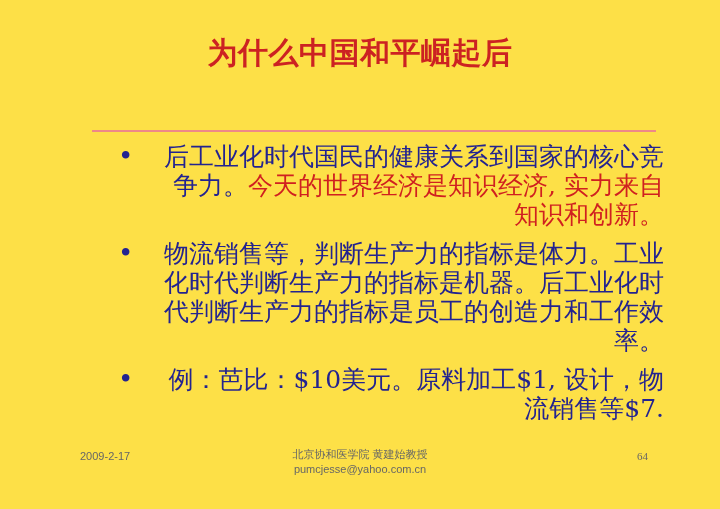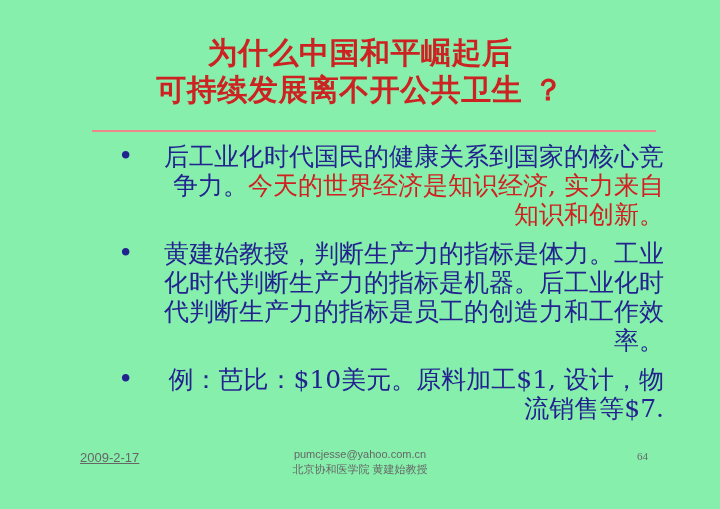--- a/index.html
+++ b/index.html
@@ -7,21 +7,21 @@
     padding: 0;
     background: #ffffff;
   }
   body {
     font-family: "Liberation Sans", "DejaVu Sans", sans-serif;
   }
   .slide {
     position: relative;
     width: 720px;
     height: 509px;
-    background: #86efac;
+    background: #fde047;
     overflow: hidden;
   }
 
   
   .title-block {
     position: absolute;
     left: 0;
     top: 34px;
     width: 720px;
     text-align: center;
@@ -89,24 +89,23 @@
     position: absolute;
     left: 0;
     top: 447px;
     width: 720px;
     height: 40px;
   }
   .footer-date {
     position: absolute;
     left: 80px;
     top: 3px;
-    font-size: 13px;
+    font-size: 11px;
     color: #666666;
     font-family: "Liberation Sans", sans-serif;
-    text-decoration: underline;
   }
   .footer-center {
     position: absolute;
     left: 0;
     top: 0;
     width: 720px;
     text-align: center;
     font-size: 11px;
     line-height: 15px;
     color: #666666;
@@ -121,46 +120,45 @@
     font-family: Liberation Serif, serif;
   }
 </style>
 </head>
 <body>
 
 <div class="slide">
 
   <div class="title-block">
     <div class="title-line">为什么中国和平崛起后</div>
-    <div class="title-line">可持续发展离不开公共卫生 ？</div>
   </div>
 
   <div class="divider"></div>
 
   <div class="body-block">
 
     <div class="bullet-row b1">
       <div class="bullet-marker">•</div>
       <div class="bullet-text"><span class="seg-blue">后工业化时代国民的健康关系到国家的核心竞争力。</span><span class="seg-red">今天的世界经济是知识经济, 实力来自知识和创新。</span></div>
     </div>
 
     <div class="bullet-row b2">
       <div class="bullet-marker">•</div>
-      <div class="bullet-text"><span class="seg-blue">黄建始教授，判断生产力的指标是体力。工业化时代判断生产力的指标是机器。后工业化时代判断生产力的指标是员工的创造力和工作效率。</span></div>
+      <div class="bullet-text"><span class="seg-blue">物流销售等，判断生产力的指标是体力。工业化时代判断生产力的指标是机器。后工业化时代判断生产力的指标是员工的创造力和工作效率。</span></div>
     </div>
 
     <div class="bullet-row b3">
       <div class="bullet-marker">•</div>
       <div class="bullet-text"><span class="seg-blue">例：芭比：$10美元。原料加工$1, 设计，物流销售等$7.</span></div>
     </div>
 
   </div>
 
   <div class="footer">
     <div class="footer-date">2009-2-17</div>
     <div class="footer-center">
+      <div>北京协和医学院 黄建始教授</div>
       <div>pumcjesse@yahoo.com.cn</div>
-      <div>北京协和医学院 黄建始教授</div>
     </div>
     <div class="footer-page">64</div>
   </div>
 
 </div>
 
 </body></html>

